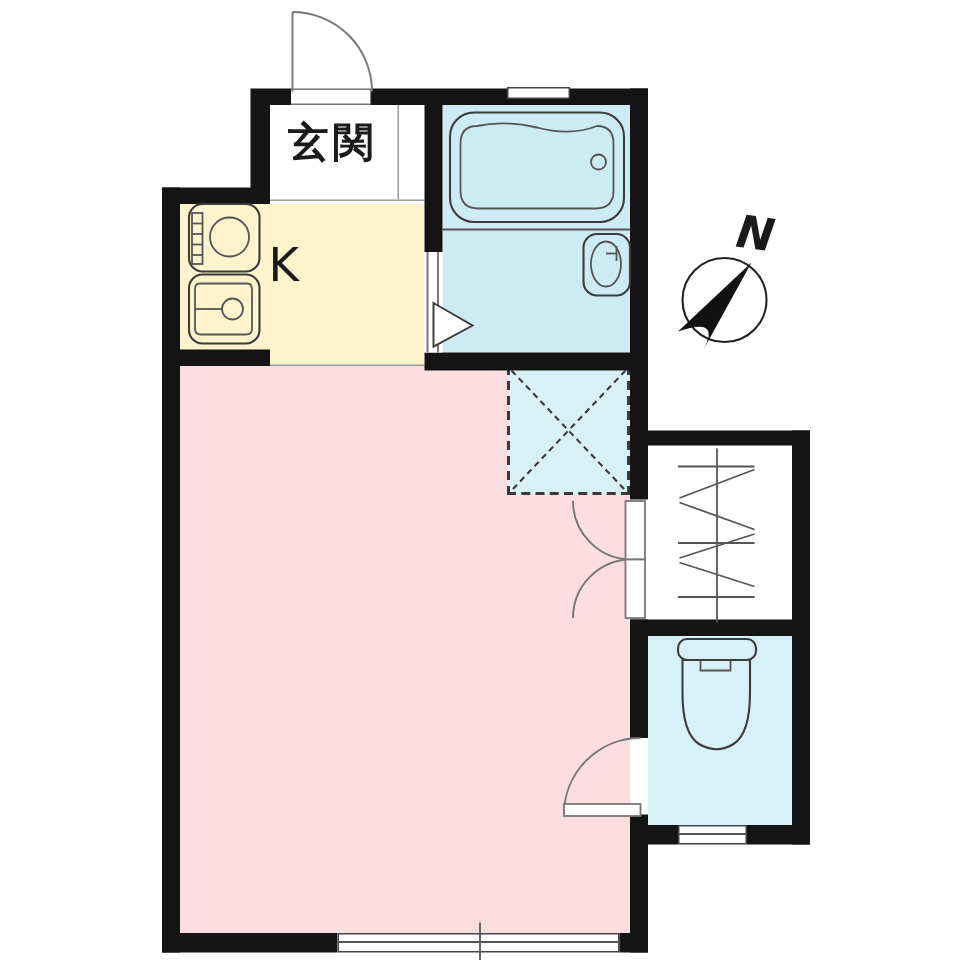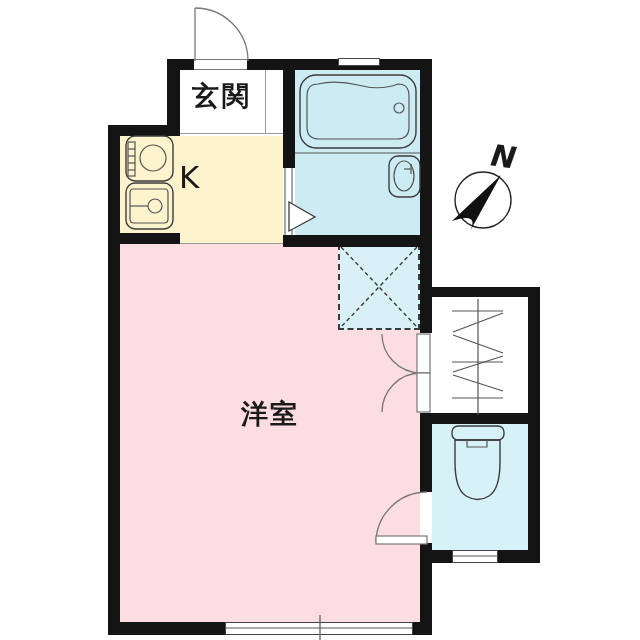--- a/index.html
+++ b/index.html
@@ -156,16 +156,15 @@
     </g>
 
     <g>
       <circle cx="483" cy="200" r="28" fill="none" stroke="#222" stroke-width="1.4"></circle>
       <path class="needle" d="M501,175 L452,221 Q481,211 469,233 Z"></path>
     </g>
   </svg>
 
   <div class="label lbl-genkan" style="left:192px;top:82px;text-align:right;">玄関</div>
   <div class="label lbl-k" style="left:179px;top:162px;">K</div>
-  <div class="label lbl-room" style="left:185px;top:400px;">洋室</div>
   <div class="label lbl-n" style="left:491px;top:142px;">N</div>
 
 </div>
 
 </body></html>

